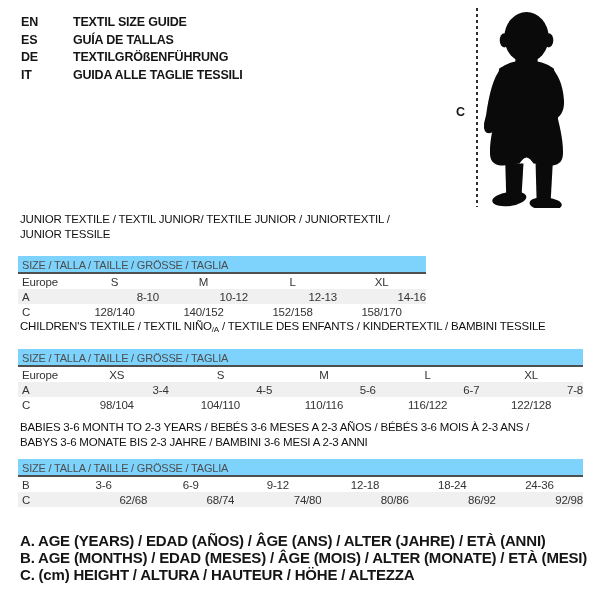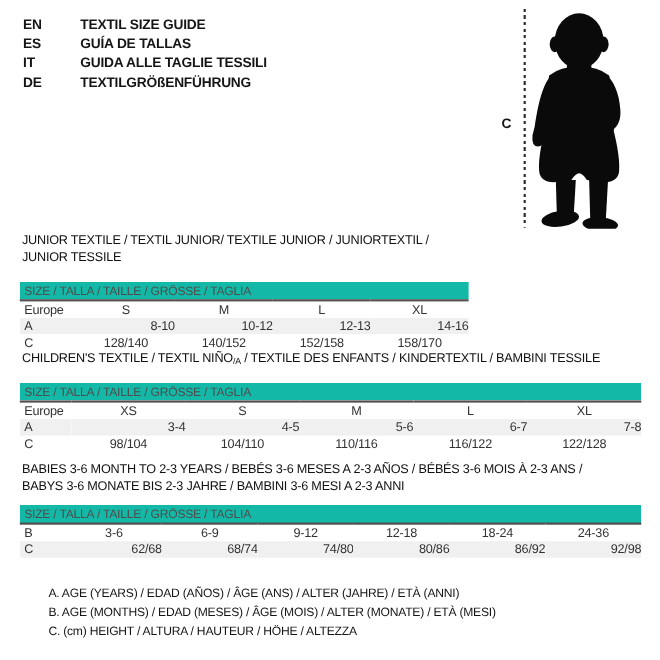--- a/index.html
+++ b/index.html
@@ -41,57 +41,57 @@
     color: #111111; padding-left: 2px;
   }
   .tbl-title .subscript { font-size: 8px; position: relative; top: 2px; }
   .sec-junior .tbl-title, .sec-children .tbl-title { margin-bottom: 14px; }
   .sec-babies .tbl-title { margin-bottom: 9px; }
 
   
   table.size-table { border-collapse: collapse; table-layout: fixed; }
   table.size-table td { overflow: hidden; white-space: nowrap; }
   tr.bar td {
-    background: #14b8a6; color: #4d4d4d;
+    background: #7dd3fc; color: #4d4d4d;
     font-size: 11px; font-weight: normal;
     text-align: left; padding: 2px 4px 1px 4px; height: 13px;
     border-bottom: 2px solid #4f4f4f;
   }
   tr.data-row td {
     font-size: 11.5px; color: #333333; text-align: center;
     height: 15px; padding: 0;
   }
   tr.data-row td.rowlabel { text-align: left; padding-left: 4px; }
   tr.shade td { background: #f0f0f0; text-align: right; }
 
   
   .footnotes { position: absolute; left: 20px; top: 532px; }
-  .footnote { font-weight: normal; font-size: 11px; line-height: 17px; color: #151515; margin-left: 24px; }
+  .footnote { font-weight: bold; font-size: 15px; line-height: 17px; color: #151515; }
 </style>
 </head>
 <body>
 
 <div class="page">
 
   <div class="lang-list">
     <div class="lang-row">
       <span class="lang-code">EN</span>
       <span class="lang-text">TEXTIL SIZE GUIDE</span>
     </div>
     <div class="lang-row">
       <span class="lang-code">ES</span>
       <span class="lang-text">GUÍA DE TALLAS</span>
     </div>
     <div class="lang-row">
+      <span class="lang-code">DE</span>
+      <span class="lang-text">TEXTILGRÖßENFÜHRUNG</span>
+    </div>
+    <div class="lang-row">
       <span class="lang-code">IT</span>
       <span class="lang-text">GUIDA ALLE TAGLIE TESSILI</span>
-    </div>
-    <div class="lang-row">
-      <span class="lang-code">DE</span>
-      <span class="lang-text">TEXTILGRÖßENFÜHRUNG</span>
     </div>
   </div>
 
   <div class="measure-line"></div>
   <div class="measure-label">C</div>
   <svg class="toddler-svg" viewBox="0 0 95 200" aria-hidden="true">
     <g fill="#0a0a0a">
       <ellipse cx="47" cy="31" rx="22" ry="25"></ellipse>
       <ellipse cx="25" cy="34" rx="4.5" ry="7"></ellipse>
       <ellipse cx="69" cy="34" rx="4.5" ry="7"></ellipse>

